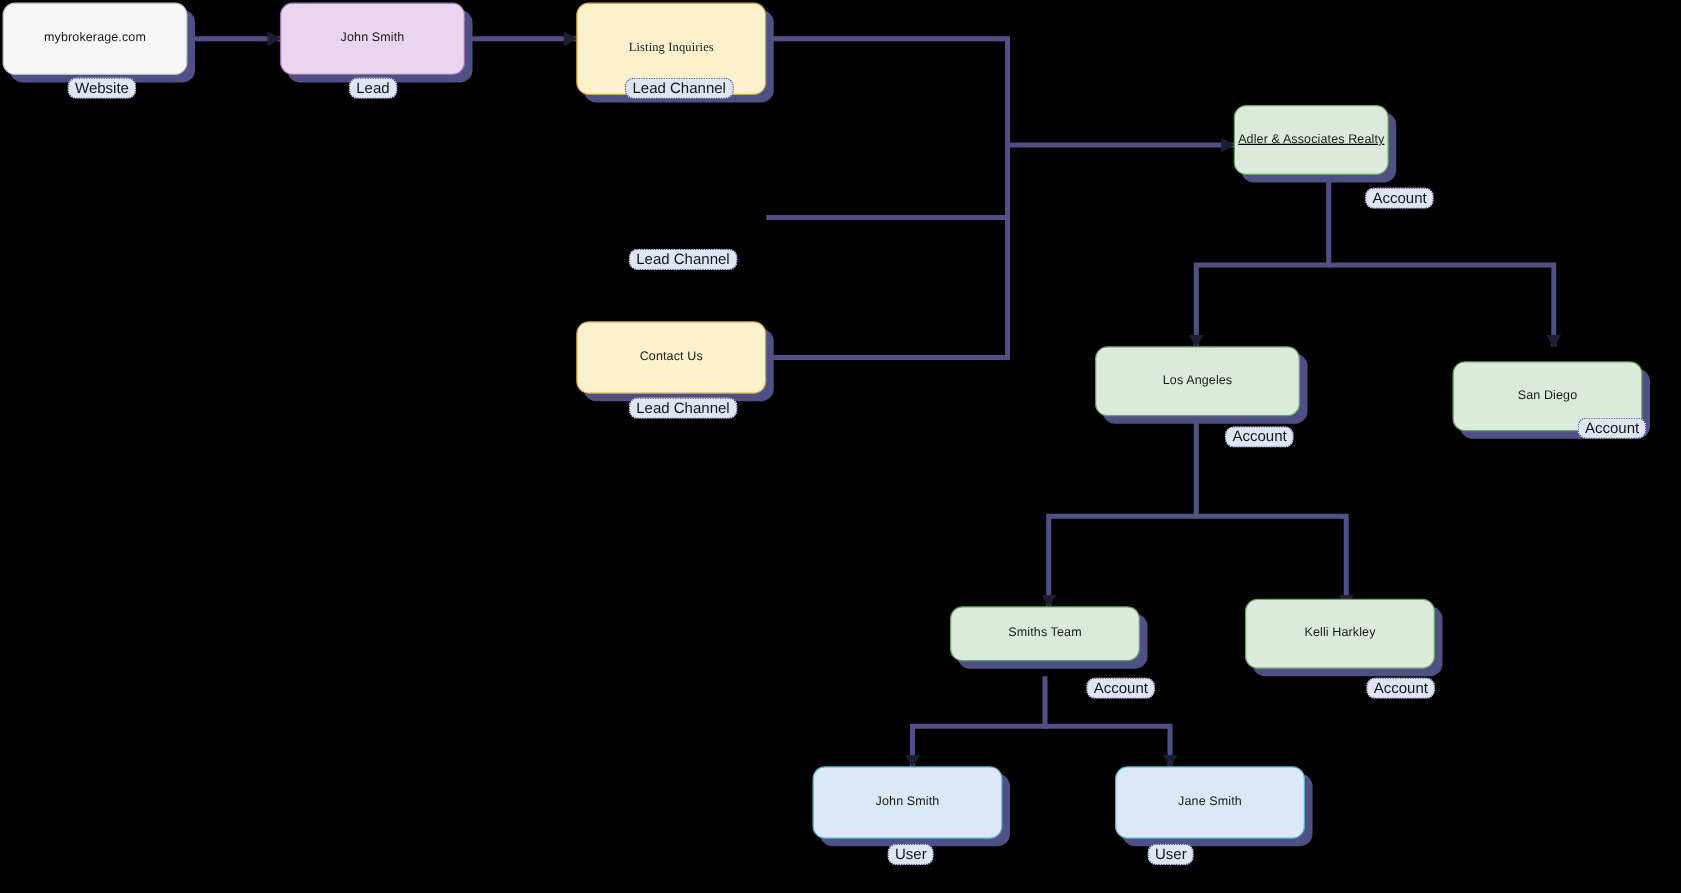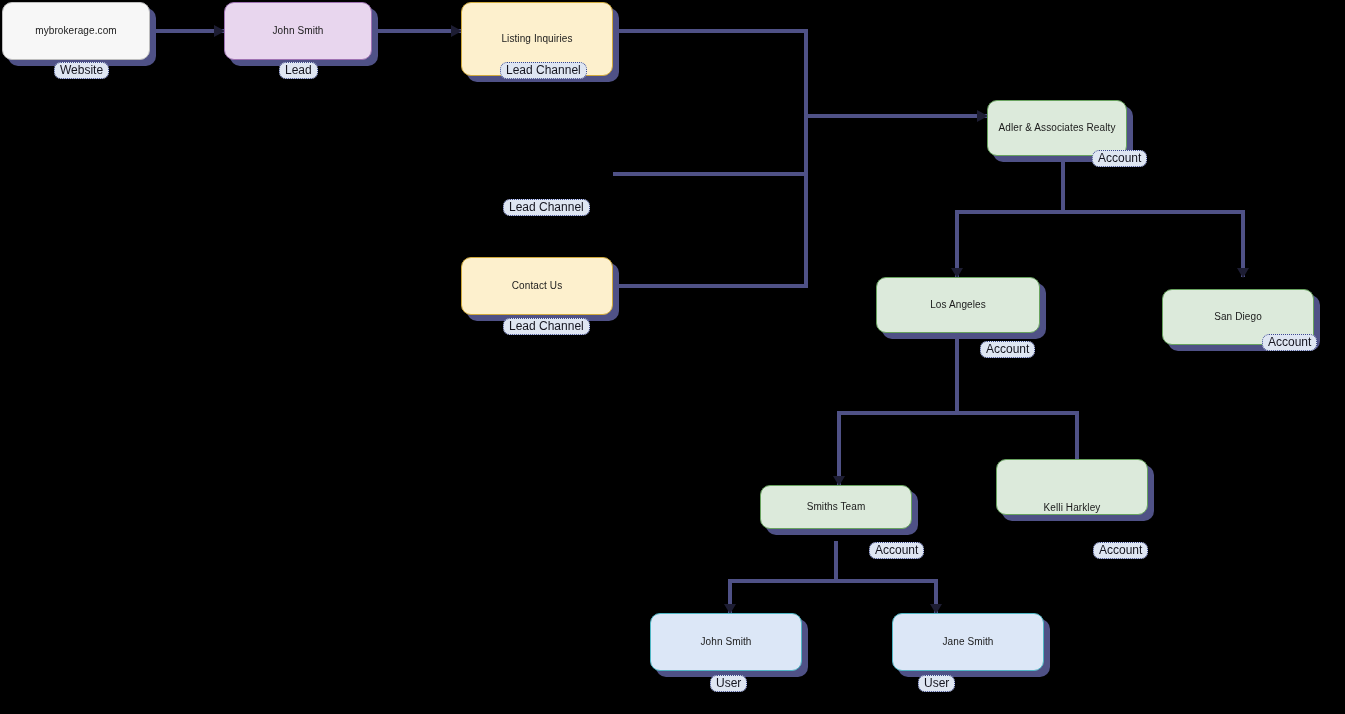--- a/index.html
+++ b/index.html
@@ -90,46 +90,46 @@
       <polygon points="930,604 942,604 936,614" fill="#1d1d33"></polygon>
     </svg>
 <div class="node t-website" style="left: 2px; top: 2px; width: 148px; height: 58px;">
       <div class="node-label">mybrokerage.com</div>
     </div>
     <div class="badge" style="left: 54px; top: 62px;">Website</div>
     <div class="node t-lead" style="left: 224px; top: 2px; width: 148px; height: 58px;">
       <div class="node-label">John Smith</div>
     </div>
     <div class="badge" style="left: 279px; top: 62px;">Lead</div>
-    <div class="node t-channel" style="left: 461px; top: 2px; width: 152px; height: 74px;">
+    <div class="node t-channel" style="left: 461px; top: 2px; width: 152px; height: 74px; font-family: Liberation Serif, serif;">
       <div class="node-label">Listing Inquiries</div>
     </div>
     <div class="badge" style="left: 500px; top: 62px;">Lead Channel</div>
     <div class="badge" style="left: 503px; top: 199px;">Lead Channel</div>
     <div class="node t-channel" style="left: 461px; top: 257px; width: 152px; height: 58px;">
       <div class="node-label">Contact Us</div>
     </div>
     <div class="badge" style="left: 503px; top: 318px;">Lead Channel</div>
-    <div class="node t-account" style="left: 987px; top: 100px; width: 140px; height: 56px;">
+    <div class="node t-account" style="left: 987px; top: 84px; width: 124px; height: 56px; text-decoration: underline;">
       <div class="node-label">Adler &amp; Associates Realty</div>
     </div>
     <div class="badge" style="left: 1092px; top: 150px;">Account</div>
     <div class="node t-account" style="left: 876px; top: 277px; width: 164px; height: 56px;">
       <div class="node-label">Los Angeles</div>
     </div>
     <div class="badge" style="left: 980px; top: 341px;">Account</div>
     <div class="node t-account" style="left: 1162px; top: 277px; width: 152px; height: 56px; margin-top: 12px;">
       <div class="node-label">San Diego</div>
     </div>
     <div class="badge" style="left: 1262px; top: 334px;">Account</div>
     <div class="node t-account" style="left: 760px; top: 485px; width: 152px; height: 44px;">
       <div class="node-label">Smiths Team</div>
     </div>
     <div class="badge" style="left: 869px; top: 542px;">Account</div>
-    <div class="node t-account" style="left: 996px; top: 459px; width: 152px; height: 56px; align-items: flex-end;">
+    <div class="node t-account" style="left: 996px; top: 479px; width: 152px; height: 56px;">
       <div class="node-label">Kelli Harkley</div>
     </div>
     <div class="badge" style="left: 1093px; top: 542px;">Account</div>
     <div class="node t-user" style="left: 650px; top: 613px; width: 152px; height: 58px;">
       <div class="node-label">John Smith</div>
     </div>
     <div class="badge" style="left: 710px; top: 675px;">User</div>
     <div class="node t-user" style="left: 857px; top: 613px; width: 152px; height: 58px; margin-left: 35px;">
       <div class="node-label">Jane Smith</div>
     </div>

